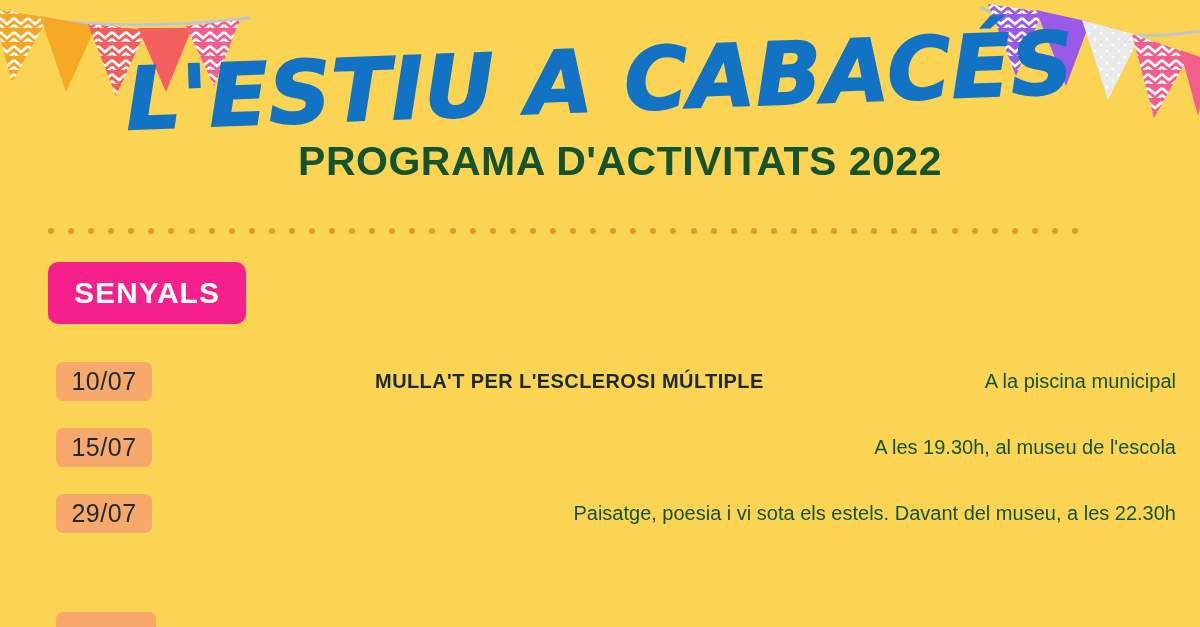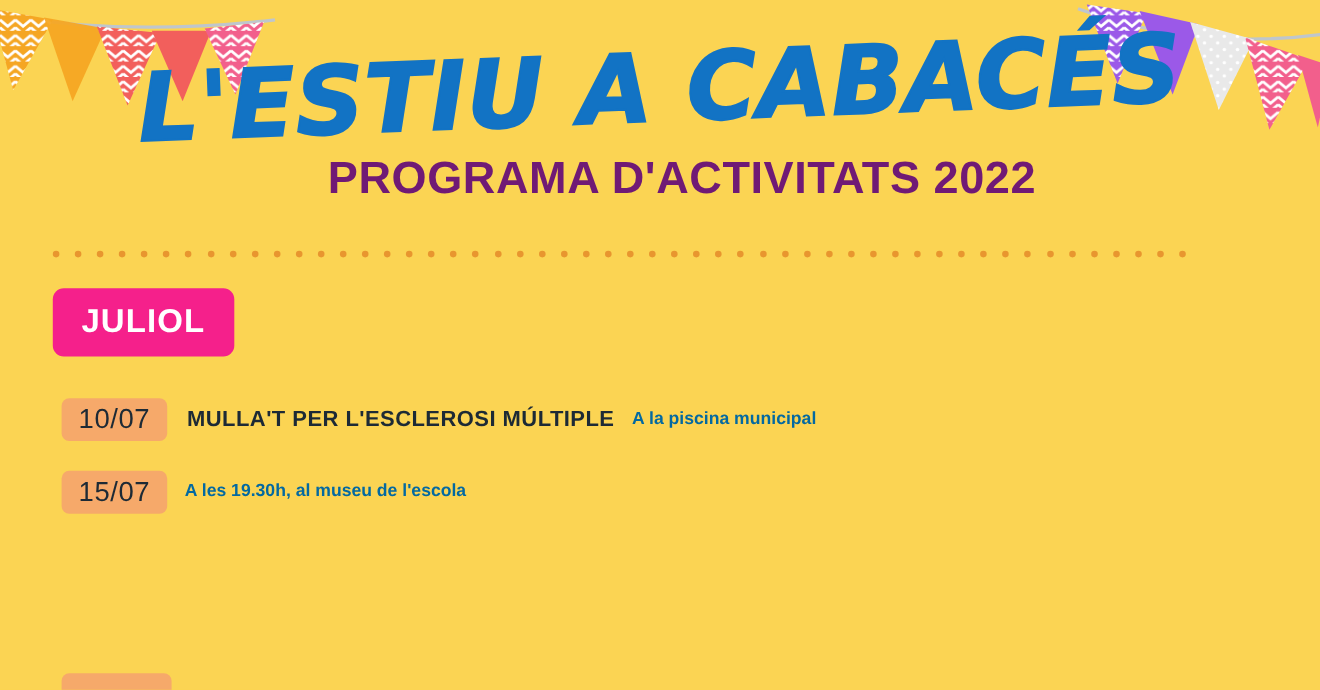--- a/index.html
+++ b/index.html
@@ -43,21 +43,21 @@
     margin-top: 38px;
     transform: rotate(-2.2deg);
     text-shadow: 0 0 0 #1273c4;
     -webkit-text-stroke: 2px #1273c4;
   }
 
   .sub-title {
     font-family: "Liberation Sans", sans-serif;
     font-size: 41px;
     font-weight: bold;
-    color: #701a75;
+    color: #14532d;
     letter-spacing: 0.5px;
     margin-top: 14px;
     text-align: center;
     padding-left: 40px;
   }
 
   
   .divider {
     position: absolute;
     top: 228px;
@@ -94,20 +94,21 @@
     position: absolute;
     top: 348px;
     left: 56px;
     width: 1120px;
   }
 
   .event-row {
     display: flex;
     align-items: center;
     height: 66px;
+    justify-content: space-between;
   }
 
   .event-date {
     flex: 0 0 auto;
     background: #f6a96a;
     color: #1d2a35;
     font-size: 25px;
     font-weight: normal;
     letter-spacing: 0.5px;
     padding: 7px 13px;
@@ -120,25 +121,24 @@
   .event-title {
     font-size: 20px;
     font-weight: bold;
     color: #1d2a35;
     letter-spacing: 0.4px;
     margin-left: 18px;
     white-space: nowrap;
   }
 
   .event-detail {
-    font-size: 16px;
-    color: #0369a1;
+    font-size: 20px;
+    color: #14532d;
     margin-left: 16px;
     white-space: nowrap;
-    font-weight: bold;
   }
 
   .partial-date {
     position: absolute;
     top: 612px;
     left: 56px;
     width: 100px;
     height: 22px;
     background: #f6a96a;
     border-radius: 7px 7px 0 0;
@@ -242,29 +242,31 @@
     <span class="dot"></span>
     <span class="dot"></span>
     <span class="dot"></span>
     <span class="dot"></span>
     <span class="dot"></span>
     <span class="dot"></span>
     <span class="dot"></span>
     <span class="dot"></span>
   </div>
 
-<div class="month-badge">JULIOL</div>
+<div class="month-badge">SENYALS</div>
 
 <div class="events" id="event-list">
     <div class="event-row">
       <div class="event-date">10/07</div>
       <div class="event-title">MULLA'T PER L'ESCLEROSI MÚLTIPLE</div>
       <div class="event-detail">A la piscina municipal</div>
     </div>
     <div class="event-row">
       <div class="event-date">15/07</div>
       <div class="event-detail">A les 19.30h, al museu de l'escola</div>
     </div>
     <div class="event-row">
+      <div class="event-date">29/07</div>
+      <div class="event-detail">Paisatge, poesia i vi sota els estels. Davant del museu, a les 22.30h</div>
     </div>
   </div>
 
 <div class="partial-date"></div>
 
 </body></html>

